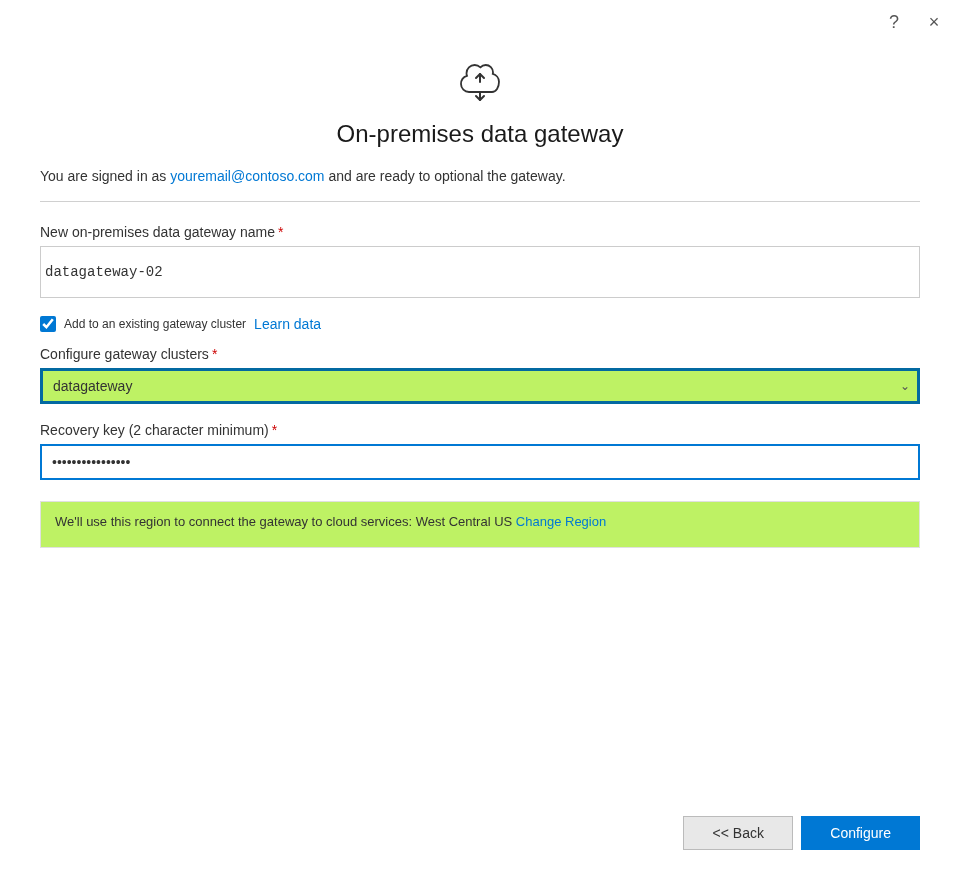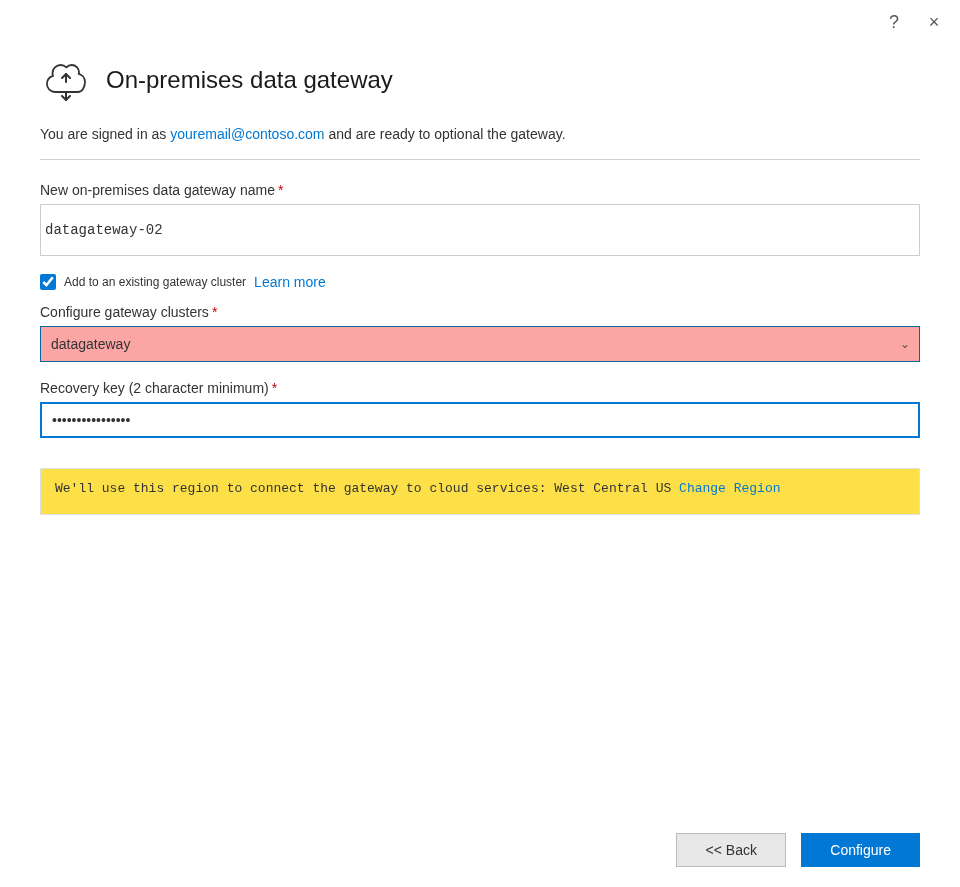--- a/index.html
+++ b/index.html
@@ -53,20 +53,21 @@
     .dialog-content {
       padding: 10px 40px 40px 40px;
       flex: 1;
     }
 
     .dialog-header {
       display: flex;
       align-items: center;
       gap: 14px;
       margin-bottom: 18px;
+      flex-direction: column;
     }
 
     .cloud-icon {
       width: 52px;
       height: 52px;
       flex-shrink: 0;
     }
 
     .dialog-title {
       font-size: 24px;
@@ -157,62 +158,61 @@
     }
 
     .select-wrapper {
       position: relative;
       width: 100%;
     }
 
     .select-input {
       width: 100%;
       height: 36px;
-      border: 1px solid #0369a1;
+      border: 3px solid #0369a1;
       padding: 6px 36px 6px 10px;
       font-size: 14px;
       font-family: inherit;
       appearance: none;
-      background: #fca5a5;
+      background: #bef264;
       cursor: pointer;
       color: #333;
       outline: none;
     }
 
     .select-chevron {
       position: absolute;
       right: 10px;
       top: 50%;
       transform: translateY(-50%);
       pointer-events: none;
       font-size: 12px;
       color: #555;
     }
 
     .info-box {
-      background: #fde047;
+      background: #bef264;
       border: 1px solid #e0e0e0;
       padding: 10px 14px;
-      margin-top: 30px;
+      margin-top: 21px;
       font-size: 13px;
       color: #333;
       line-height: 1.6;
-      font-family: Liberation Mono, monospace;
     }
 
     .info-line {
       margin-bottom: 4px;
     }
 
     .dialog-footer {
       display: flex;
       justify-content: flex-end;
       align-items: center;
-      gap: 15px;
-      padding: 20px 40px 20px 40px;
+      gap: 8px;
+      padding: 20px 40px 37px 40px;
     }
 
     .btn-back {
       background: #e8e8e8;
       border: 1px solid #bbb;
       padding: 8px 28px;
       font-size: 14px;
       font-family: inherit;
       cursor: pointer;
       color: #333;
@@ -267,21 +267,21 @@
     <div class="form-section">
       <label class="field-label">
         <span>New on-premises data gateway name</span><span class="required-star">*</span>
       </label>
       <input type="text" class="text-input" value="datagateway-02" style="">
     </div>
 
     <div class="checkbox-row">
       <input type="checkbox" class="checkbox-input" id="clusterCheckbox" checked="" style="">
       <label for="clusterCheckbox" class="checkbox-label">Add to an existing gateway cluster</label>
-      <a class="link">Learn more</a>
+      <a class="link">Learn data</a>
     </div>
 
     <div class="form-section">
       <label class="field-label">
         <span>Configure gateway clusters</span><span class="required-star">*</span>
       </label>
       <div class="select-wrapper">
         <select class="select-input">
           <option>datagateway</option>
         </select>

